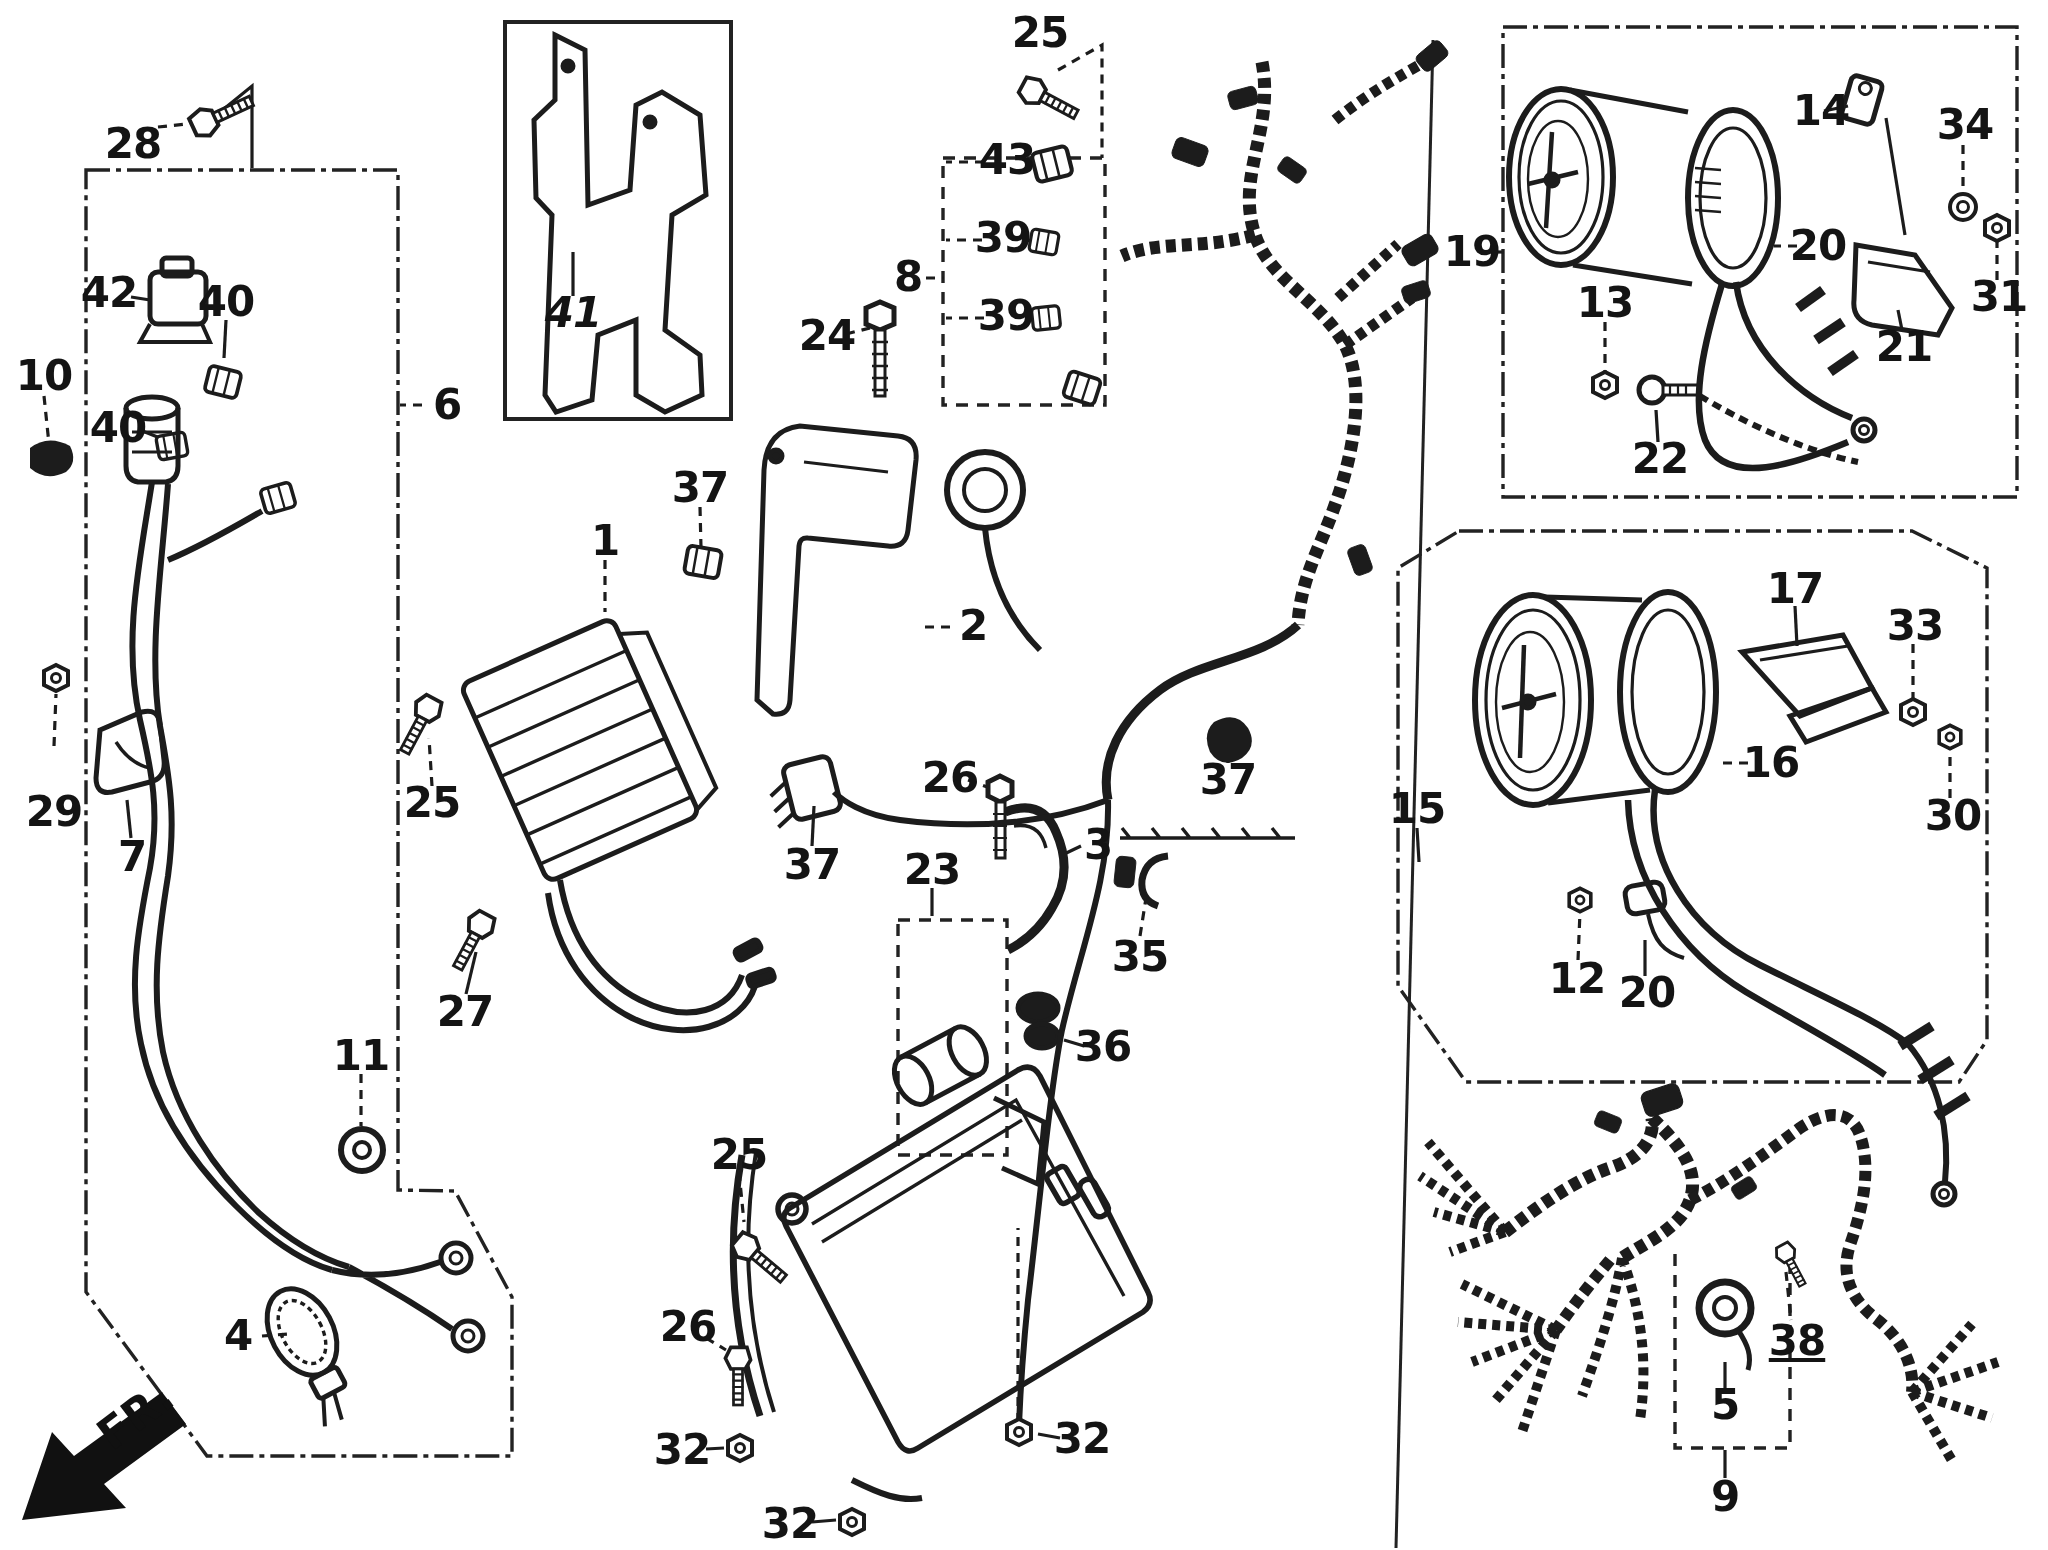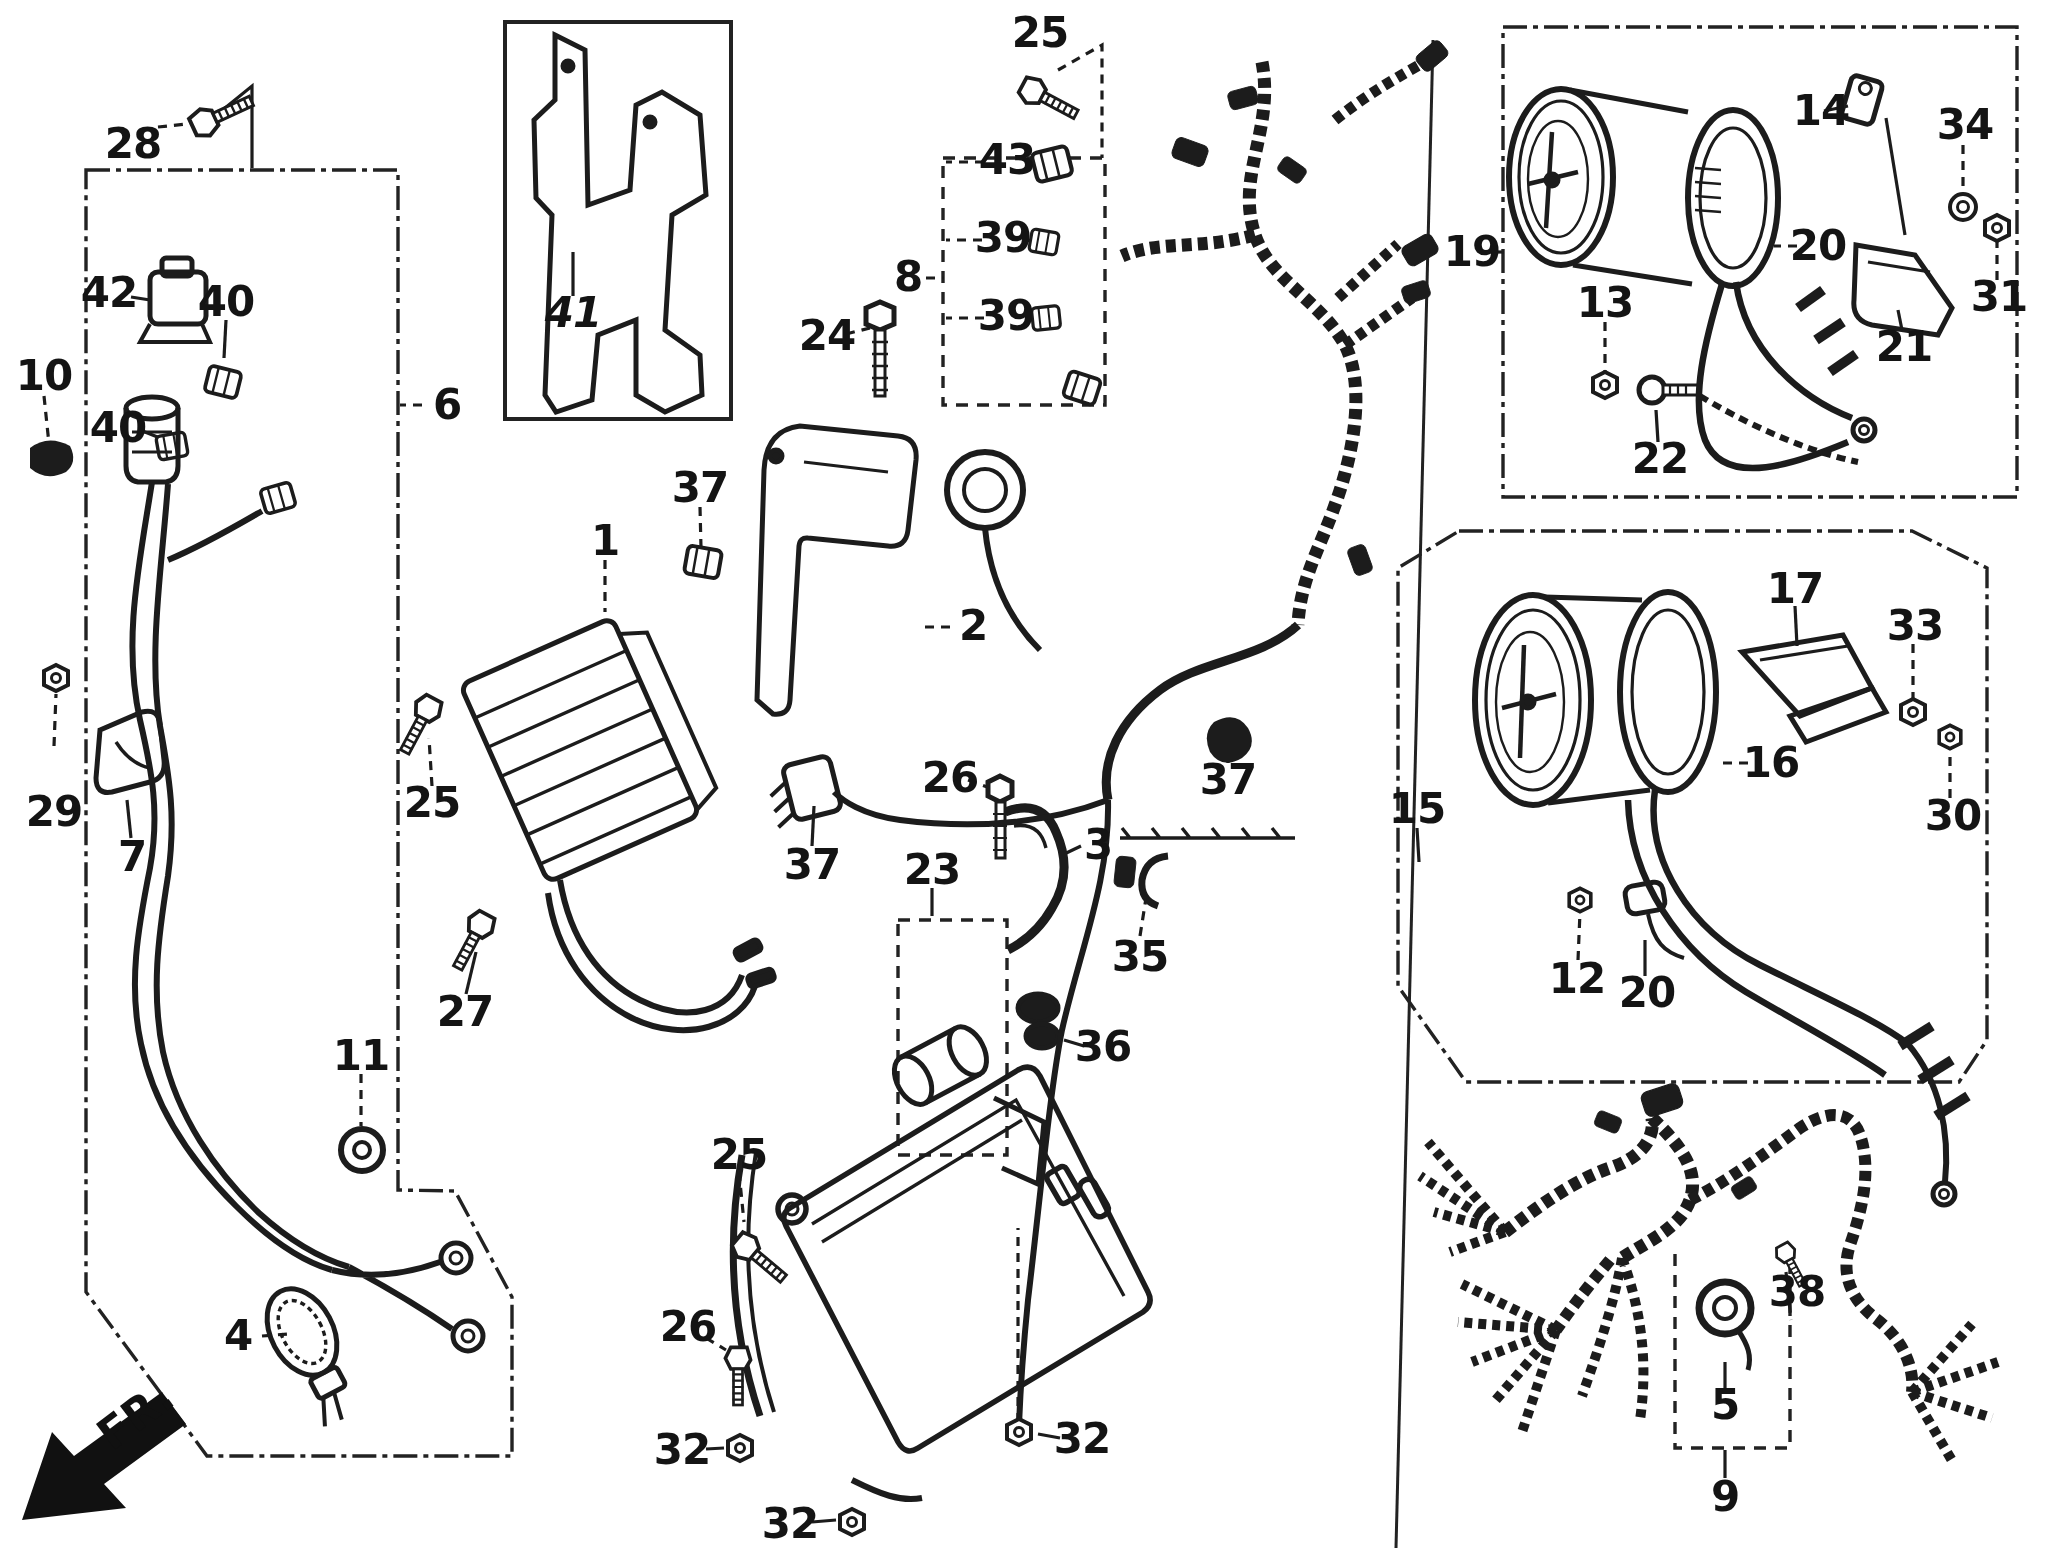--- a/index.html
+++ b/index.html
@@ -408,18 +408,18 @@
       <div class="callout" style="left: 1904px; top: 347px;">21</div>
       <div class="callout" style="left: 1605px; top: 303px;">13</div>
       <div class="callout" style="left: 1660px; top: 459px; text-align: right;">22</div>
       <div class="callout" style="left: 1417px; top: 809px;">15</div>
       <div class="callout" style="left: 1795px; top: 589px;">17</div>
       <div class="callout" style="left: 1915px; top: 626px;">33</div>
       <div class="callout" style="left: 1771px; top: 763px;">16</div>
       <div class="callout" style="left: 1953px; top: 816px;">30</div>
       <div class="callout" style="left: 1577px; top: 979px;">12</div>
       <div class="callout" style="left: 1647px; top: 993px;">20</div>
-      <div class="callout" style="left: 1797px; top: 1292px;">38</div>
+      <div class="callout" style="left: 1797px; top: 1341px; text-decoration: underline;">38</div>
       <div class="callout" style="left: 1725px; top: 1405px;">5</div>
       <div class="callout" style="left: 1725px; top: 1497px;">9</div>
     </div>
 
 </div>
 
 </body></html>

